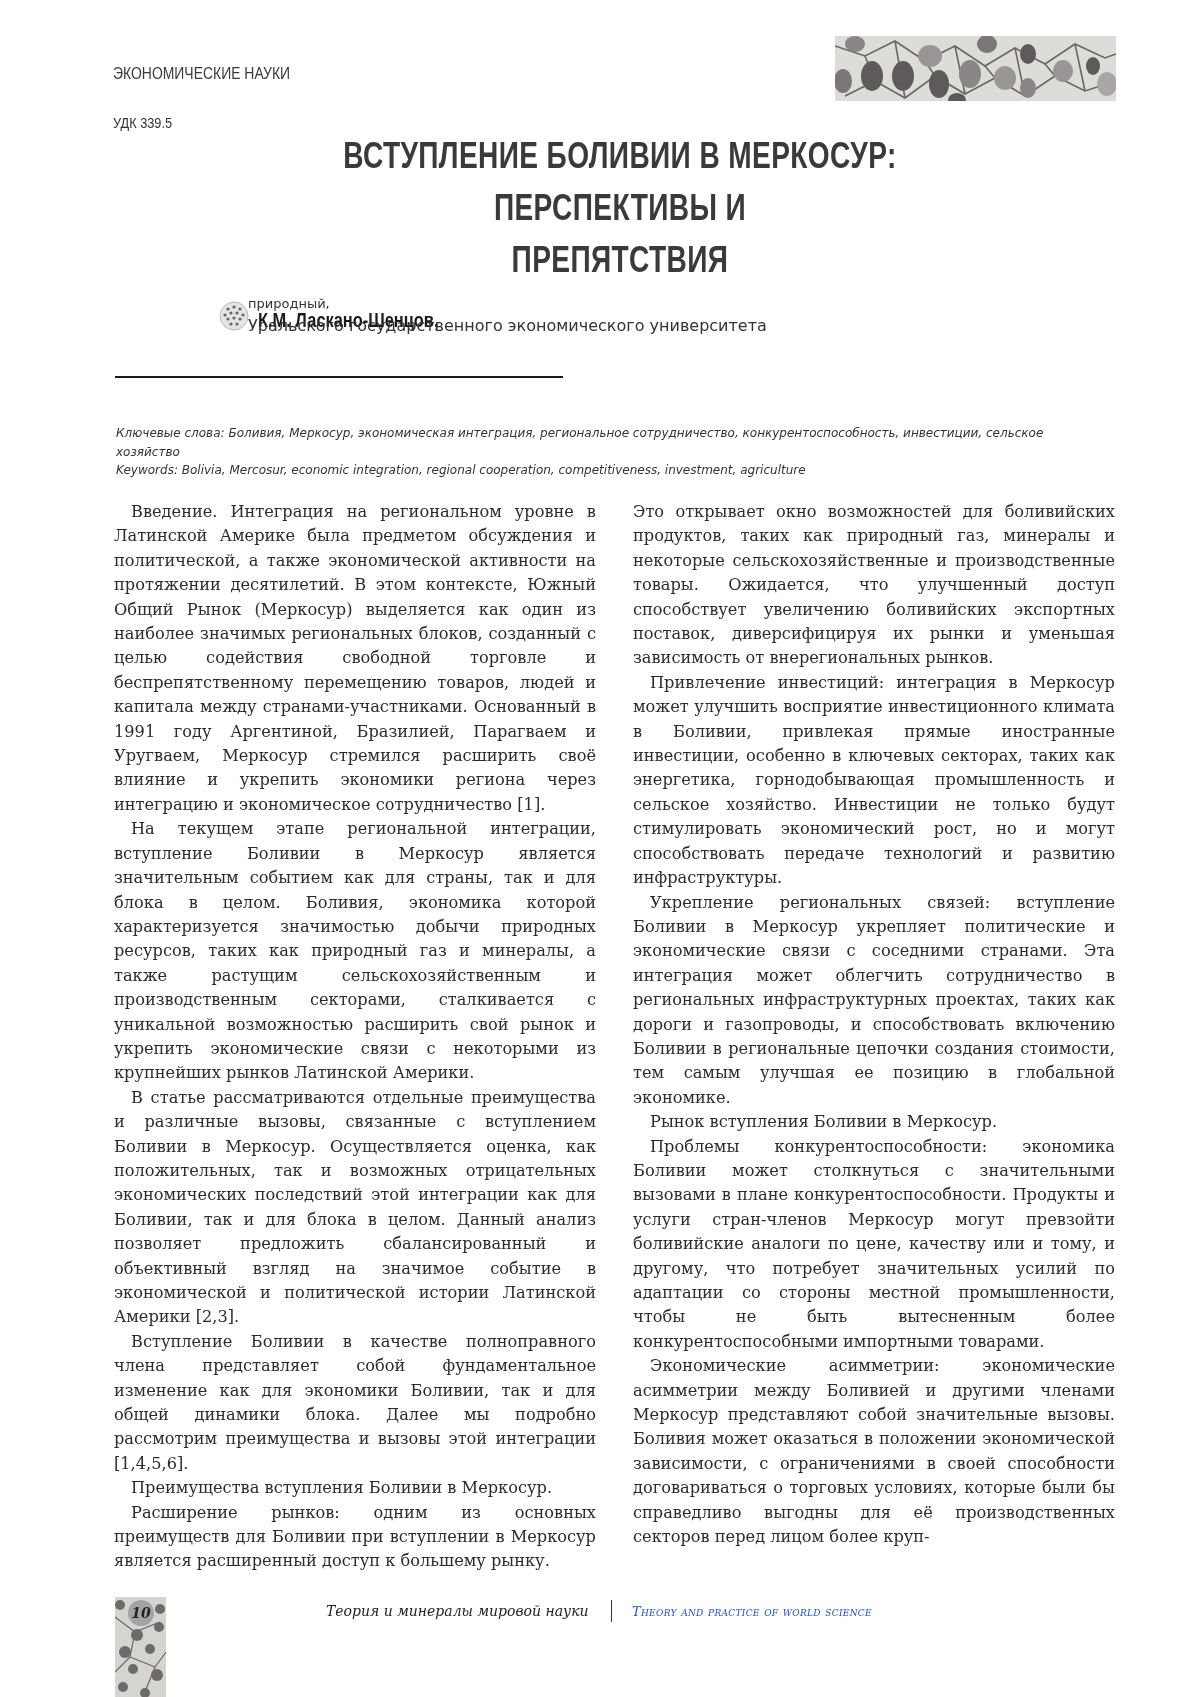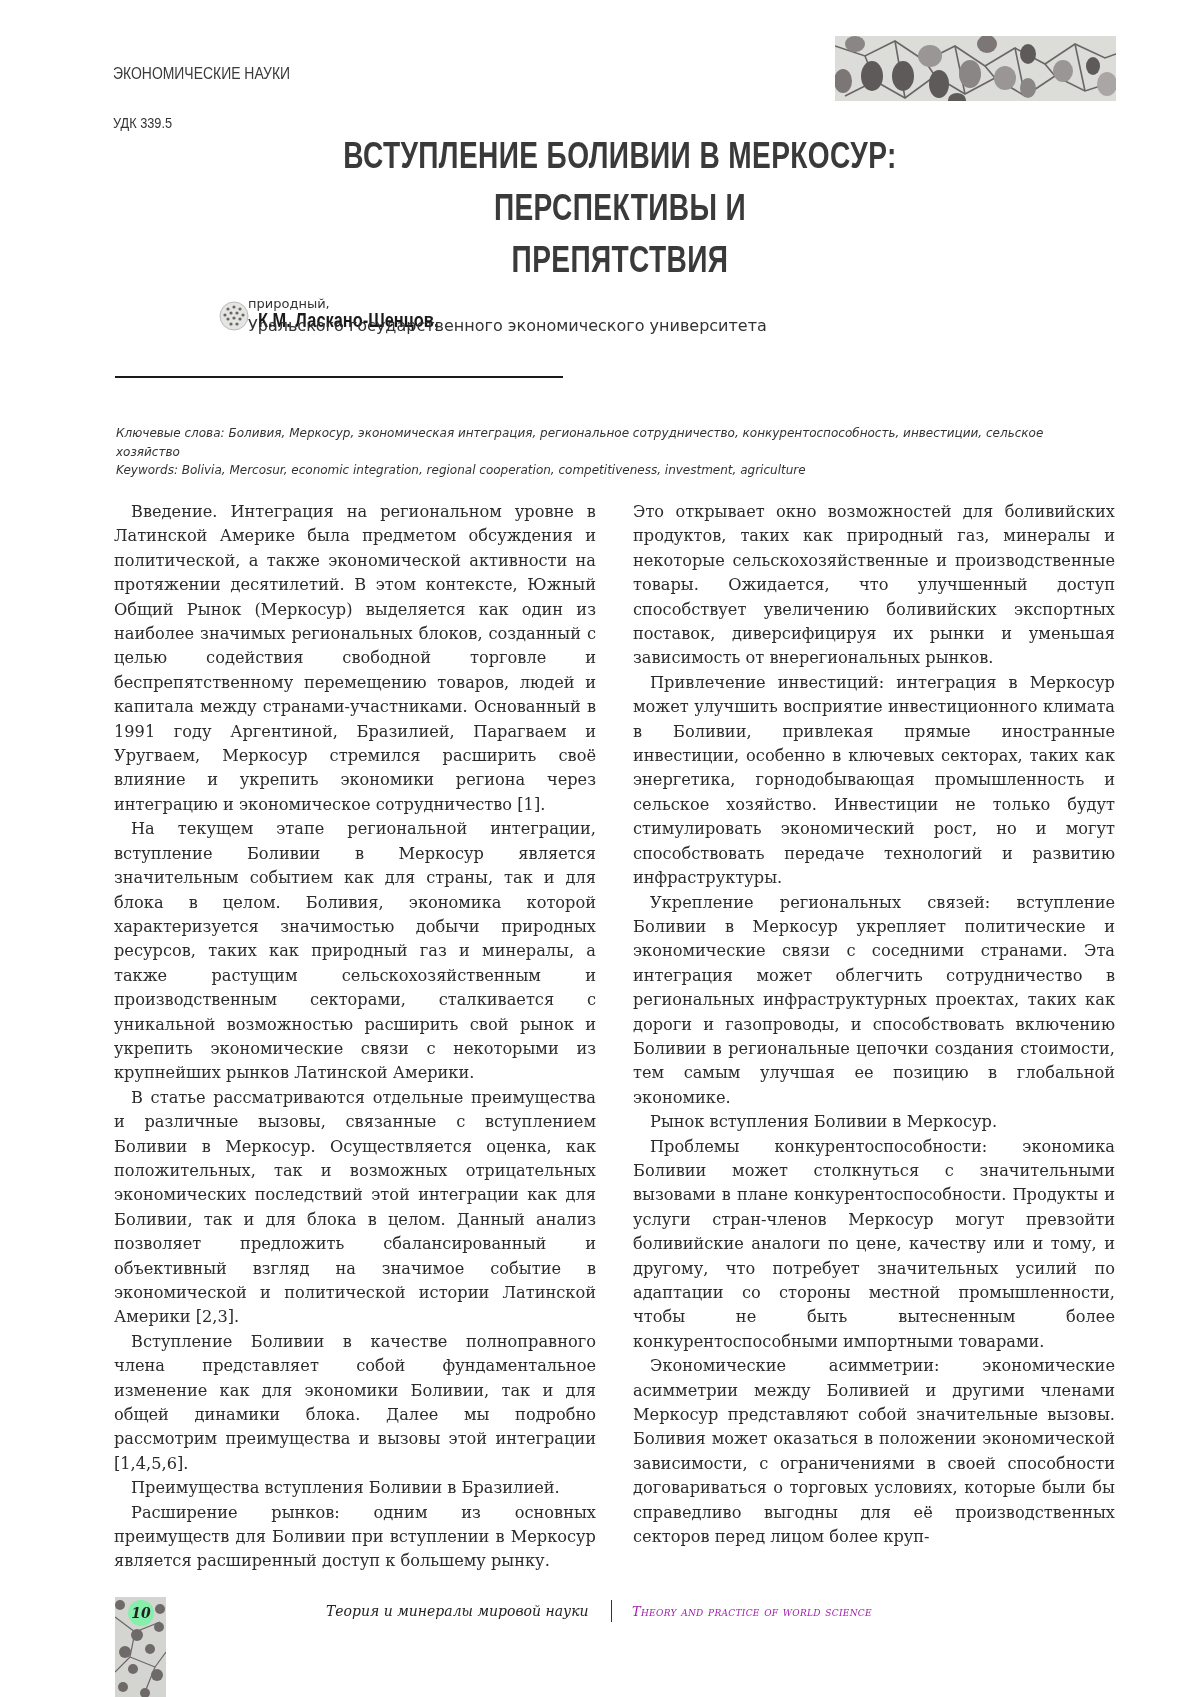--- a/index.html
+++ b/index.html
@@ -17,24 +17,24 @@
   .author-affil { left: 248px; top: 316px; font-family: "DejaVu Sans", sans-serif; font-size: 16px; color: #333; }
   .divider { left: 115px; top: 376px; width: 448px; height: 2px; background: #1a1a1a; }
   .keywords { left: 116px; top: 424px; width: 990px; font-family: "DejaVu Sans", sans-serif; font-style: italic; font-size: 12px; line-height: 18.5px; color: #333; }
   .keywords p { margin: 0; font-style: italic; }
   .col { top: 500px; width: 482px; font-family: "DejaVu Serif", serif; font-size: 16.2px; line-height: 24.4px; color: #2b2b2b; text-align: justify; hyphens: manual; }
   .col p { margin: 0; text-indent: 17px; }
   .col p.noindent { text-indent: 0; }
   .col-left { left: 114px; }
   .col-right { left: 633px; }
   .footer-art { left: 115px; top: 1597px; width: 51px; height: 100px; overflow: hidden; background: #cfcfcb; }
-  .page-num { left: 128px; top: 1600px; width: 26px; height: 26px; border-radius: 50%; background: #86efac; font-family: "DejaVu Serif", serif; font-style: italic; font-weight: bold; font-size: 14px; text-align: center; line-height: 26px; color: #222; }
+  .page-num { left: 128px; top: 1600px; width: 26px; height: 26px; border-radius: 50%; background: #a3a3a3; font-family: "DejaVu Serif", serif; font-style: italic; font-weight: bold; font-size: 14px; text-align: center; line-height: 26px; color: #222; }
   .footer-ru { left: 326px; top: 1603px; font-family: "DejaVu Serif", serif; font-style: italic; font-size: 14px; color: #222; }
   .footer-sep { left: 611px; top: 1600px; width: 1px; height: 22px; background: #333; }
-  .footer-en { left: 632px; top: 1604px; font-family: "DejaVu Serif", serif; font-style: italic; font-size: 13px; color: #a21caf; font-variant: small-caps; letter-spacing: 0.3px; }
+  .footer-en { left: 632px; top: 1604px; font-family: "DejaVu Serif", serif; font-style: italic; font-size: 13px; color: #1d4ed8; font-variant: small-caps; letter-spacing: 0.3px; }
 </style>
 </head>
 <body>
 
 <div class="abs section-label">ЭКОНОМИЧЕСКИЕ НАУКИ</div>
 
 <div class="abs header-art">
   <svg width="281" height="65" viewBox="0 0 281 65">
     <rect width="281" height="65" fill="#dcdcd8"></rect>
     <g stroke="#6a6666" stroke-width="1.6" fill="none">
@@ -98,21 +98,21 @@
   <p>Ключевые слова: Боливия, Меркосур, экономическая интеграция, региональное сотрудничество, конкурентоспособность, инвестиции, сельское</p>
   <p>хозяйство</p>
   <p>Keywords: Bolivia, Mercosur, economic integration, regional cooperation, competitiveness, investment, agriculture</p>
 </div>
 
 <div class="abs col col-left">
   <p>Введение. Интеграция на региональном уровне в Латинской Америке была предметом обсуждения и политической, а также экономической активности на протяжении десятилетий. В этом контексте, Южный Общий Рынок (Меркосур) выделяется как один из наиболее значимых региональных блоков, созданный с целью содействия свободной торговле и беспрепятственному перемещению товаров, людей и капитала между странами-участниками. Основанный в 1991 году Аргентиной, Бразилией, Парагваем и Уругваем, Меркосур стремился расширить своё влияние и укрепить экономики региона через интеграцию и экономическое сотрудничество [1].</p>
   <p>На текущем этапе региональной интеграции, вступление Боливии в Меркосур является значительным событием как для страны, так и для блока в целом. Боливия, экономика которой характеризуется значимостью добычи природных ресурсов, таких как природный газ и минералы, а также растущим сельскохозяйственным и производственным секторами, сталкивается с уникальной возможностью расширить свой рынок и укрепить экономические связи с некоторыми из крупнейших рынков Латинской Америки.</p>
   <p>В статье рассматриваются отдельные преимущества и различные вызовы, связанные с вступлением Боливии в Меркосур. Осуществляется оценка, как положительных, так и возможных отрицательных экономических последствий этой интеграции как для Боливии, так и для блока в целом. Данный анализ позволяет предложить сбалансированный и объективный взгляд на значимое событие в экономической и политической истории Латинской Америки [2,3].</p>
   <p>Вступление Боливии в качестве полноправного члена представляет собой фундаментальное изменение как для экономики Боливии, так и для общей динамики блока. Далее мы подробно рассмотрим преимущества и вызовы этой интеграции [1,4,5,6].</p>
-  <p>Преимущества вступления Боливии в Бразилией.</p>
+  <p>Преимущества вступления Боливии в Меркосур.</p>
   <p>Расширение рынков: одним из основных преимуществ для Боливии при вступлении в Меркосур является расширенный доступ к большему рынку.</p>
 </div>
 
 <div class="abs col col-right">
   <p class="noindent">Это открывает окно возможностей для боливийских продуктов, таких как природный газ, минералы и некоторые сельскохозяйственные и производственные товары. Ожидается, что улучшенный доступ способствует увеличению боливийских экспортных поставок, диверсифицируя их рынки и уменьшая зависимость от внерегиональных рынков.</p>
   <p>Привлечение инвестиций: интеграция в Меркосур может улучшить восприятие инвестиционного климата в Боливии, привлекая прямые иностранные инвестиции, особенно в ключевых секторах, таких как энергетика, горнодобывающая промышленность и сельское хозяйство. Инвестиции не только будут стимулировать экономический рост, но и могут способствовать передаче технологий и развитию инфраструктуры.</p>
   <p>Укрепление региональных связей: вступление Боливии в Меркосур укрепляет политические и экономические связи с соседними странами. Эта интеграция может облегчить сотрудничество в региональных инфраструктурных проектах, таких как дороги и газопроводы, и способствовать включению Боливии в региональные цепочки создания стоимости, тем самым улучшая ее позицию в глобальной экономике.</p>
   <p>Рынок вступления Боливии в Меркосур.</p>
   <p>Проблемы конкурентоспособности: экономика Боливии может столкнуться с значительными вызовами в плане конкурентоспособности. Продукты и услуги стран-членов Меркосур могут превзойти боливийские аналоги по цене, качеству или и тому, и другому, что потребует значительных усилий по адаптации со стороны местной промышленности, чтобы не быть вытесненным более конкурентоспособными импортными товарами.</p>
   <p>Экономические асимметрии: экономические асимметрии между Боливией и другими членами Меркосур представляют собой значительные вызовы. Боливия может оказаться в положении экономической зависимости, с ограничениями в своей способности договариваться о торговых условиях, которые были бы справедливо выгодны для её производственных секторов перед лицом более круп-</p>

